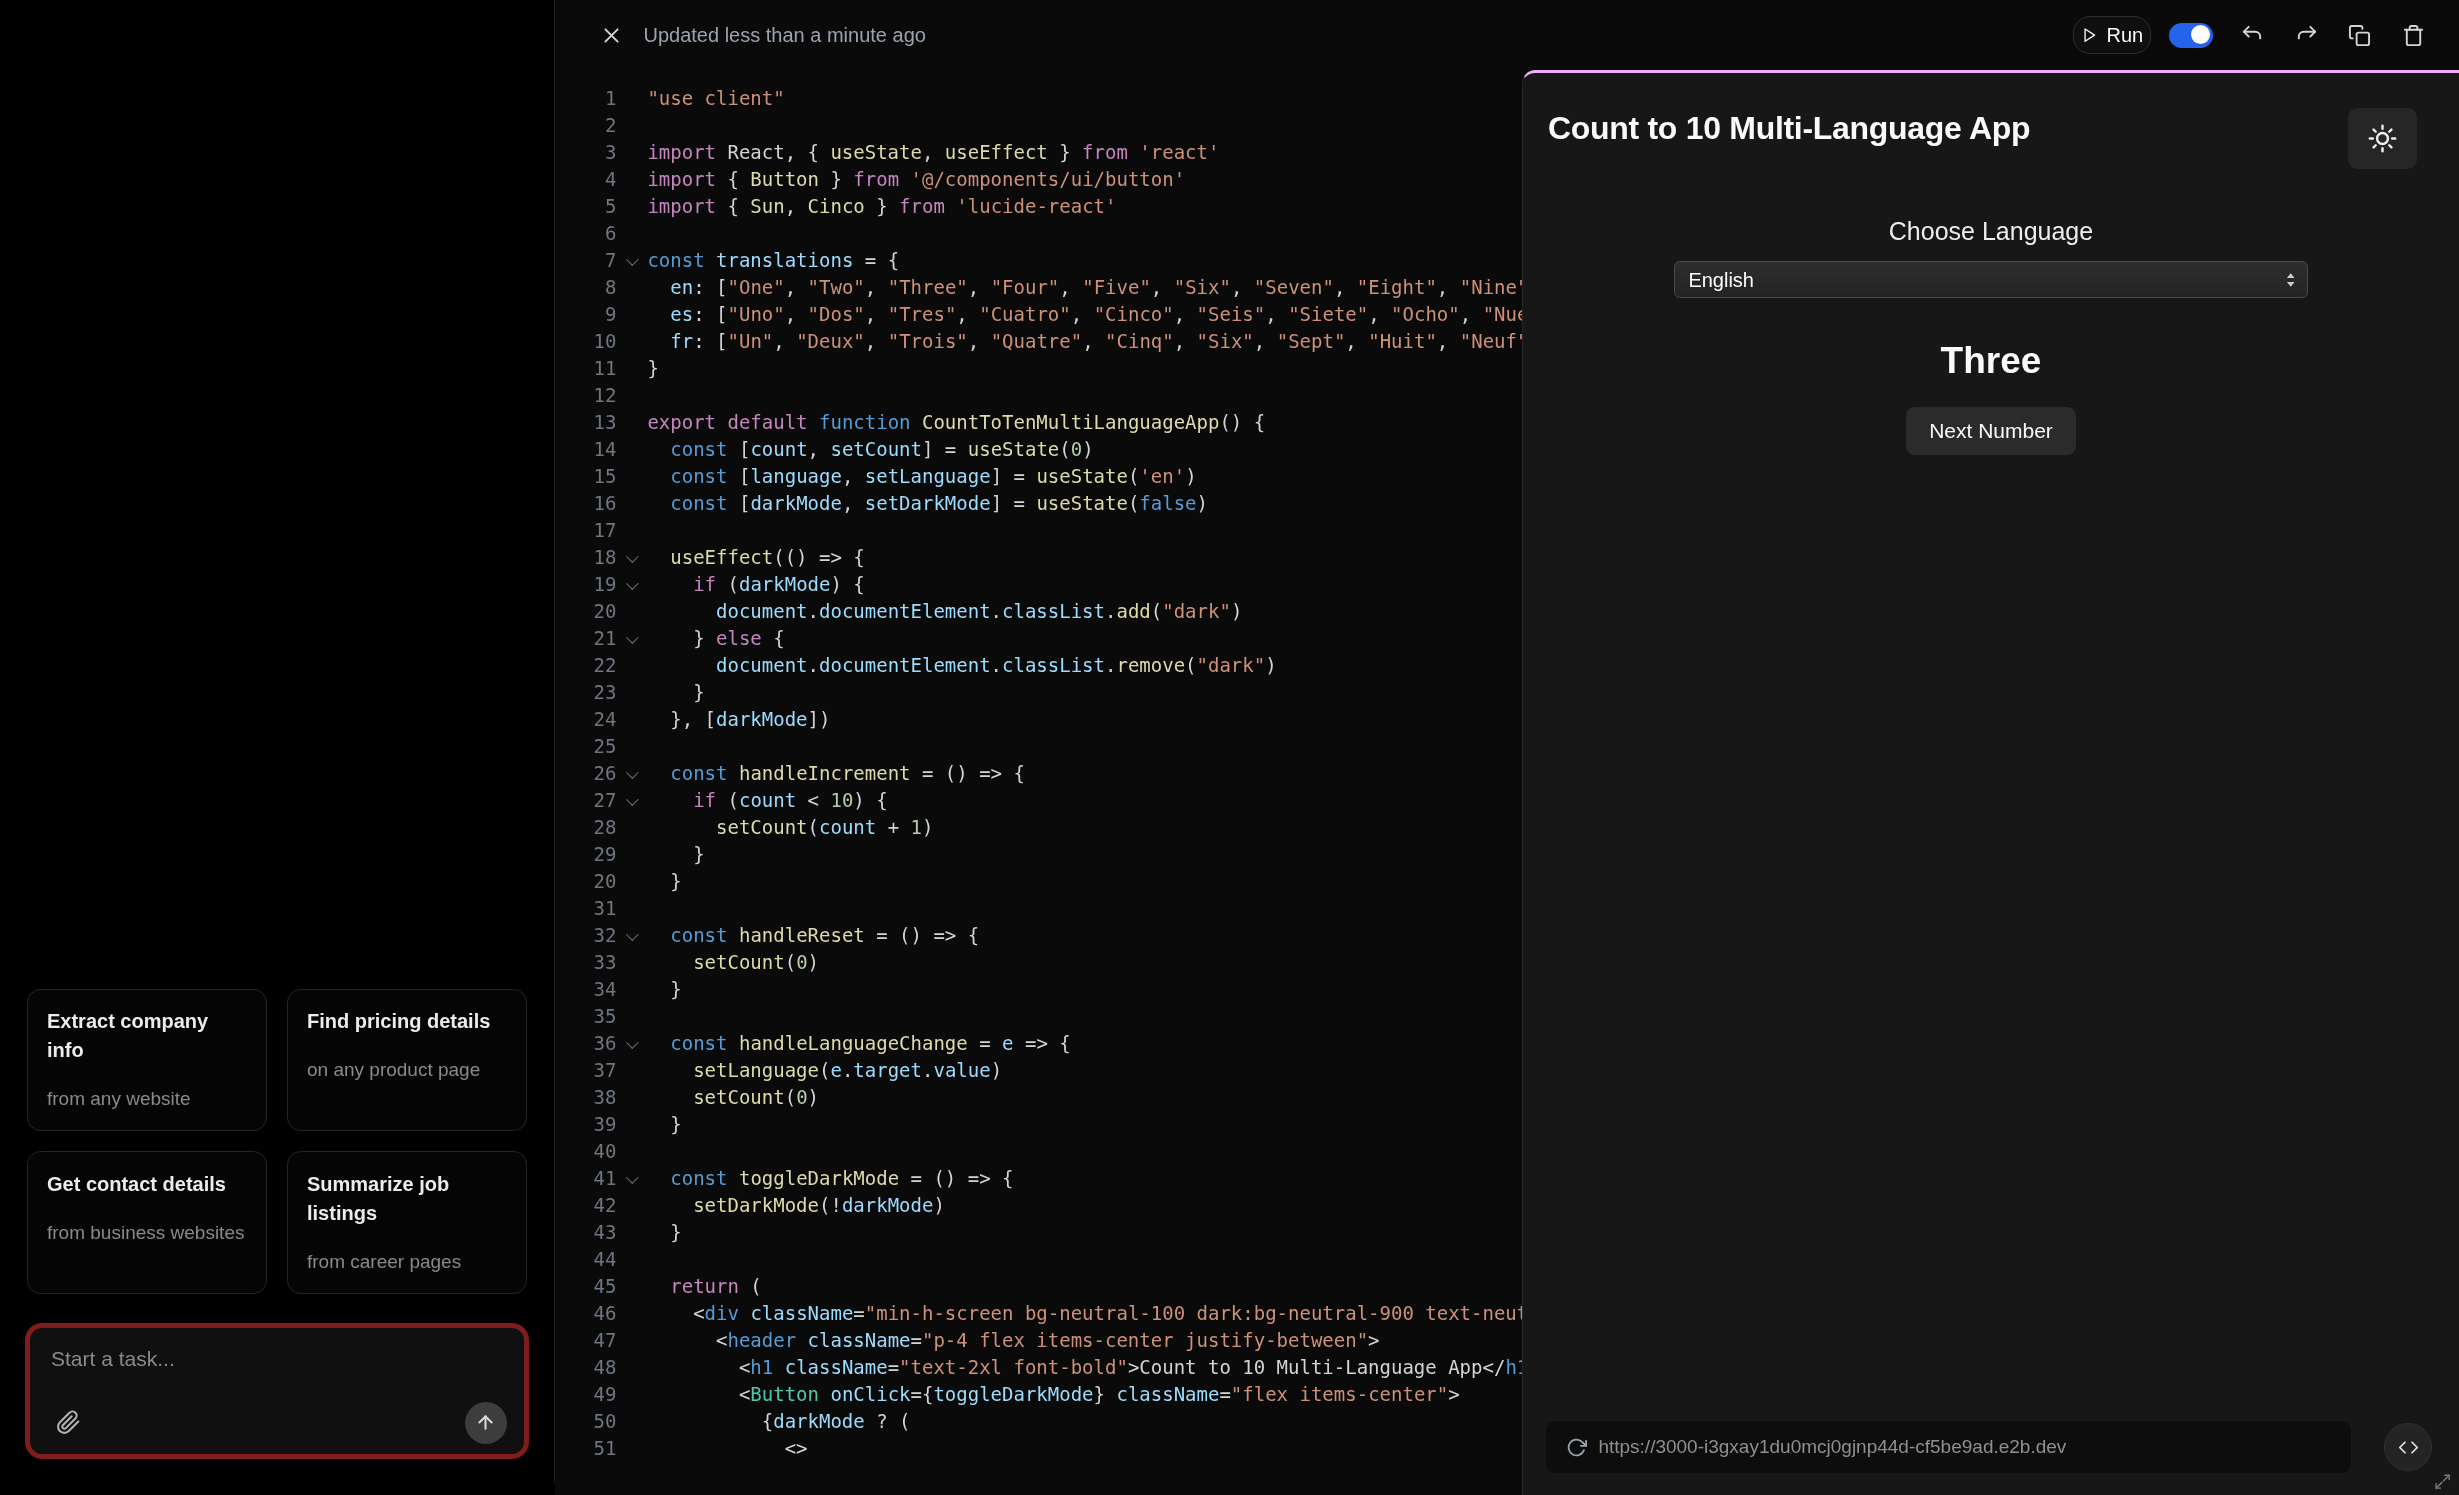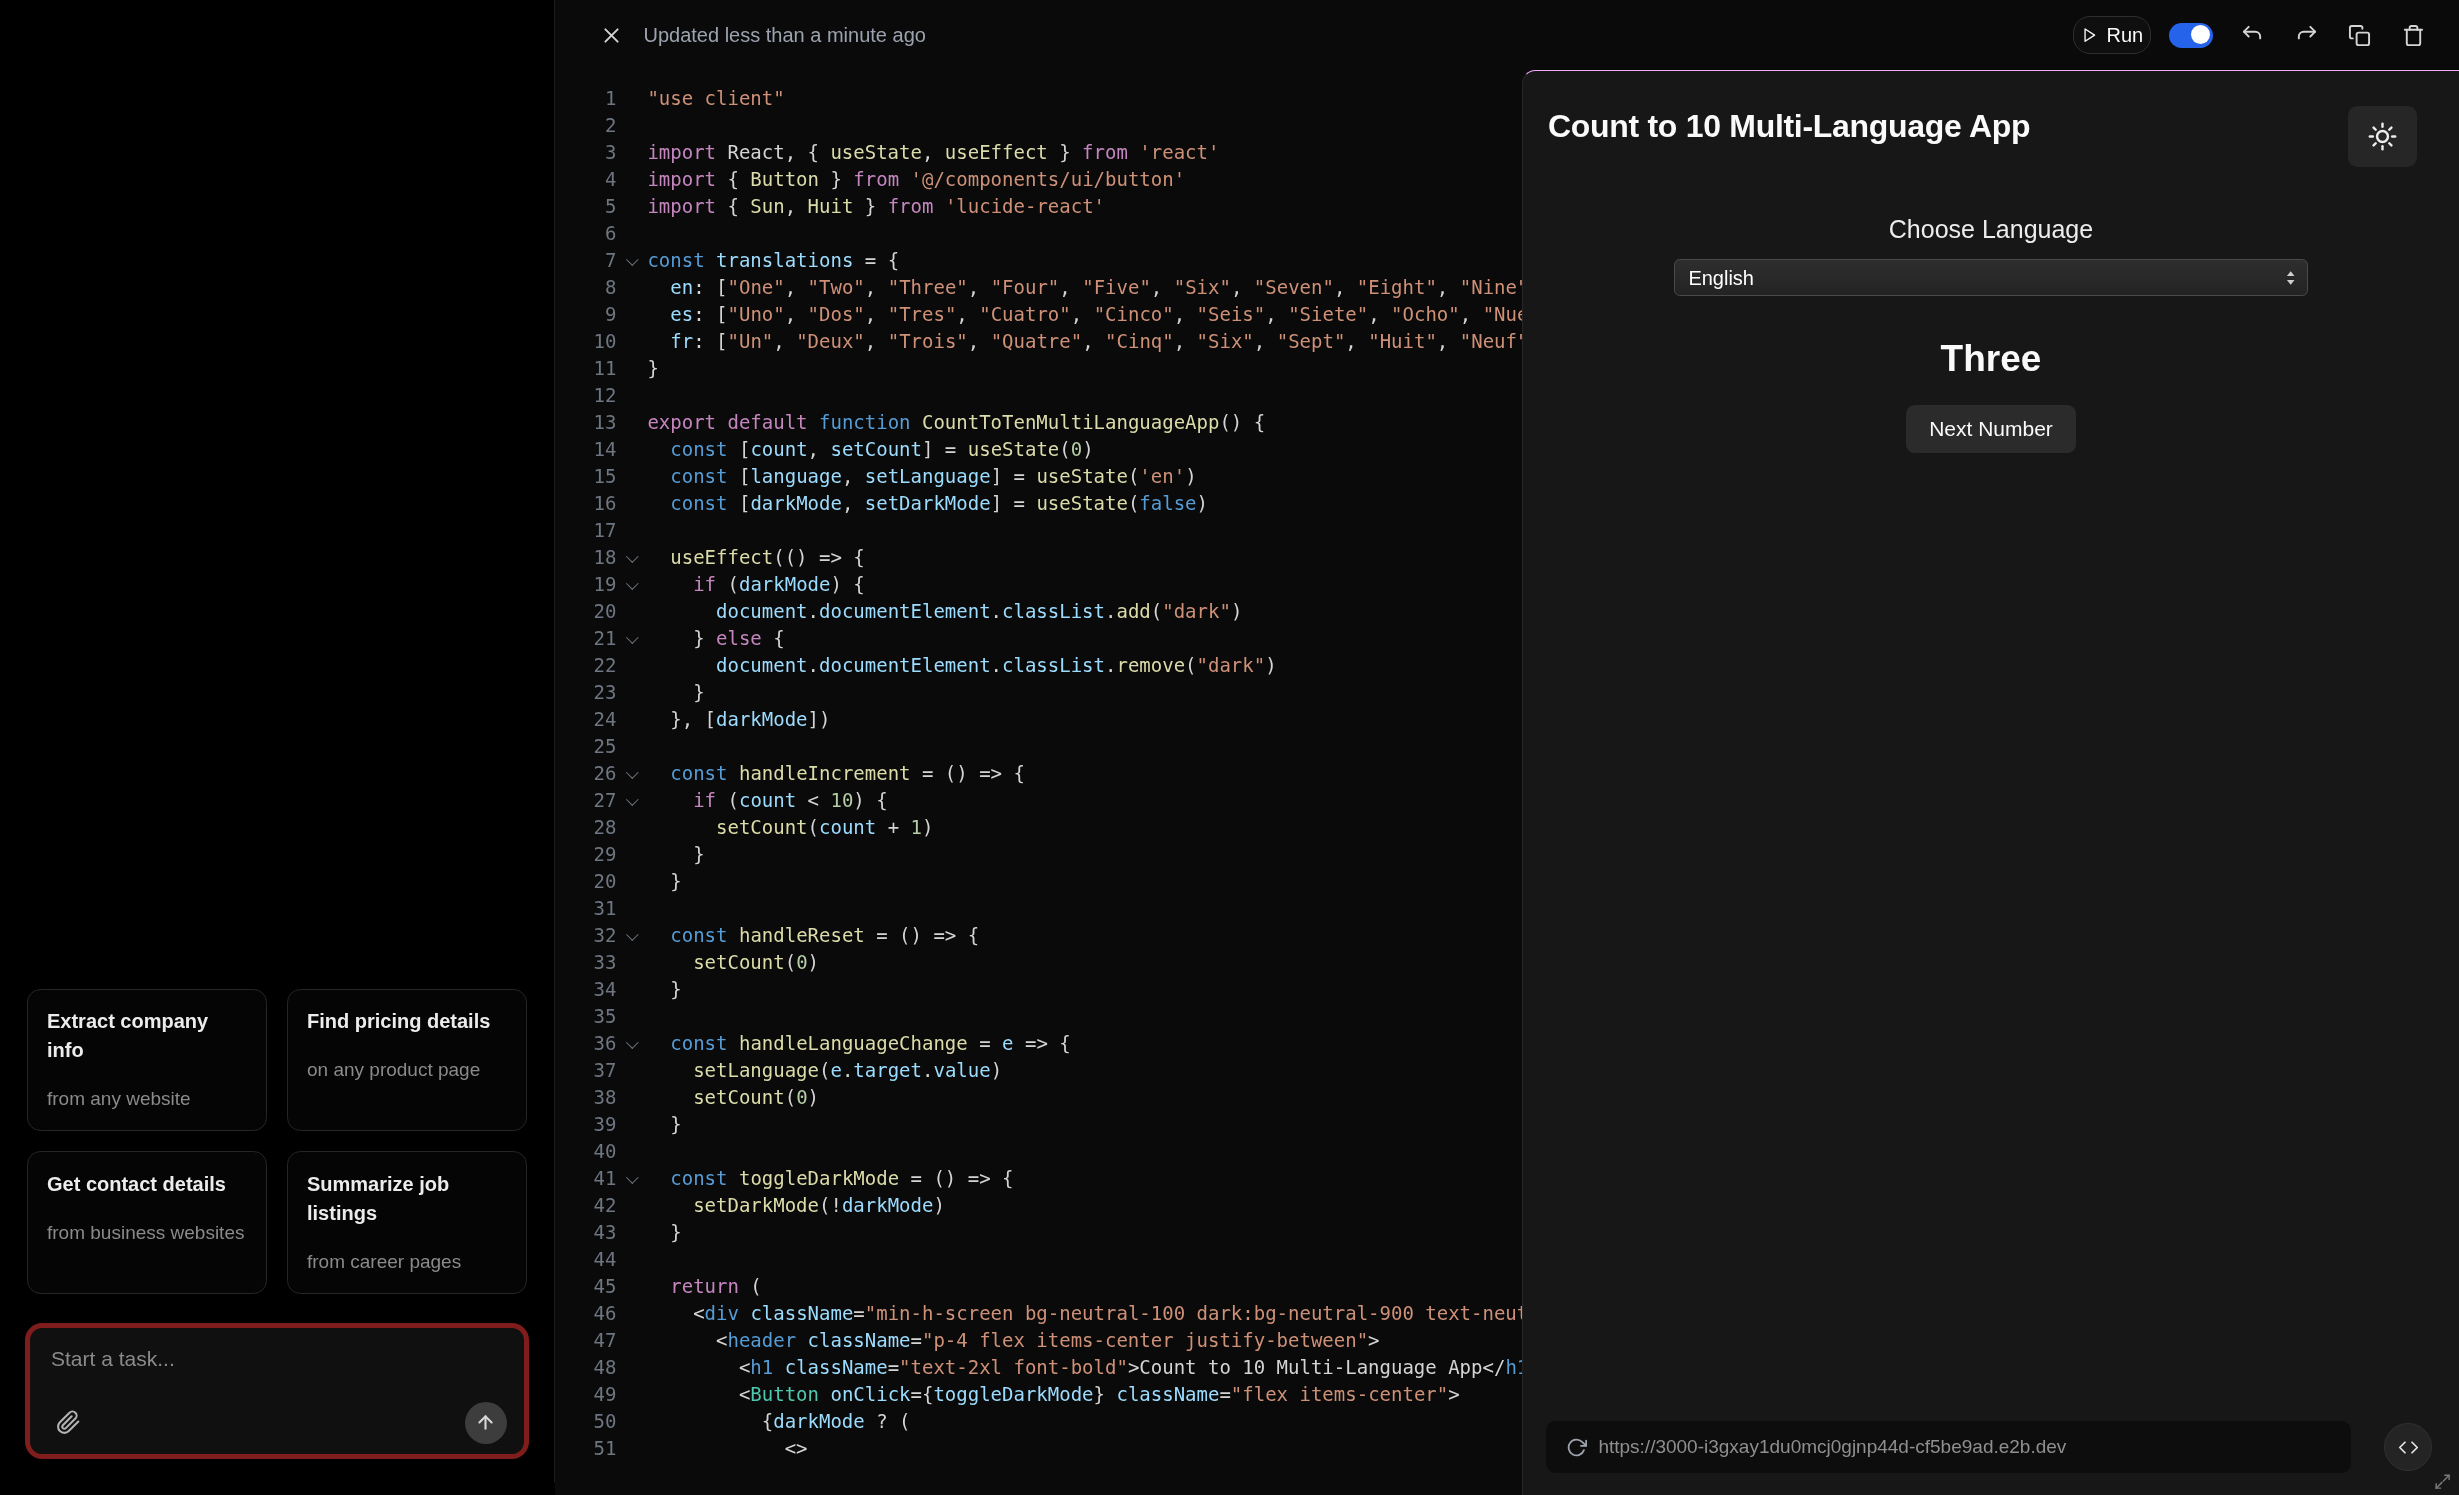--- a/index.html
+++ b/index.html
@@ -75,21 +75,21 @@
   .tk-y { color:#dcdcaa; } 
   .tk-v { color:#9cdcfe; } 
   .tk-s { color:#ce9178; } 
   .tk-n { color:#b5cea8; } 
   .tk-w { color:#d4d4d4; } 
   .tk-t { color:#4ec9b0; } 
 
   
   .preview {
     position:absolute; left:1522px; top:70px; right:0; bottom:0;
-    background:#171717; border-left:1px solid #262626; border-top:1px solid #f0abfc;
+    background:#171717; border-left:1px solid #262626; border-top:3px solid #f0abfc;
     border-top-left-radius:13.4px;
   }
   .preview-header { display:flex; align-items:flex-start; justify-content:space-between; padding:35px 42px 0 25px; }
   .preview-title { font-size:32px; font-weight:700; color:#fafafa; letter-spacing:-0.3px; line-height:40px; }
   .sun-btn {
     width:69px; height:61px; border-radius:9.6px; border:none; cursor:pointer;
     background:#262626; display:flex; align-items:center; justify-content:center; color:#ededed;
   }
   .preview-content { width:634px; margin:48px auto 0; }
   .lang-label { display:block; font-size:25px; color:#ededed; margin-bottom:15.4px;text-align:center; }
@@ -222,21 +222,21 @@
       </button>
     </div>
   </div>
 
   <div class="code">
     <div id="code-lines">
         <div class="code-row"><span class="ln">1</span><span class="fold"></span><span class="code-text"><span class="tk-s">"use client"</span></span></div>
         <div class="code-row"><span class="ln">2</span><span class="fold"></span><span class="code-text"></span></div>
         <div class="code-row"><span class="ln">3</span><span class="fold"></span><span class="code-text"><span class="tk-p">import</span><span class="tk-w"> React, { </span><span class="tk-y">useState</span><span class="tk-w">, </span><span class="tk-y">useEffect</span><span class="tk-w"> } </span><span class="tk-p">from</span><span class="tk-w"> </span><span class="tk-s">'react'</span></span></div>
         <div class="code-row"><span class="ln">4</span><span class="fold"></span><span class="code-text"><span class="tk-p">import</span><span class="tk-w"> { </span><span class="tk-y">Button</span><span class="tk-w"> } </span><span class="tk-p">from</span><span class="tk-w"> </span><span class="tk-s">'@/components/ui/button'</span></span></div>
-        <div class="code-row"><span class="ln">5</span><span class="fold"></span><span class="code-text"><span class="tk-p">import</span><span class="tk-w"> { </span><span class="tk-y">Sun</span><span class="tk-w">, </span><span class="tk-y">Huit</span><span class="tk-w"> } </span><span class="tk-p">from</span><span class="tk-w"> </span><span class="tk-s">'lucide-react'</span></span></div>
+        <div class="code-row"><span class="ln">5</span><span class="fold"></span><span class="code-text"><span class="tk-p">import</span><span class="tk-w"> { </span><span class="tk-y">Sun</span><span class="tk-w">, </span><span class="tk-y">Cinco</span><span class="tk-w"> } </span><span class="tk-p">from</span><span class="tk-w"> </span><span class="tk-s">'lucide-react'</span></span></div>
         <div class="code-row"><span class="ln">6</span><span class="fold"></span><span class="code-text"></span></div>
         <div class="code-row"><span class="ln">7</span><span class="fold"><i class="caret"></i></span><span class="code-text"><span class="tk-b">const</span><span class="tk-w"> </span><span class="tk-v">translations</span><span class="tk-w"> = {</span></span></div>
         <div class="code-row"><span class="ln">8</span><span class="fold"></span><span class="code-text"><span class="tk-w">  </span><span class="tk-v">en</span><span class="tk-w">: [</span><span class="tk-s">"One"</span><span class="tk-w">, </span><span class="tk-s">"Two"</span><span class="tk-w">, </span><span class="tk-s">"Three"</span><span class="tk-w">, </span><span class="tk-s">"Four"</span><span class="tk-w">, </span><span class="tk-s">"Five"</span><span class="tk-w">, </span><span class="tk-s">"Six"</span><span class="tk-w">, </span><span class="tk-s">"Seven"</span><span class="tk-w">, </span><span class="tk-s">"Eight"</span><span class="tk-w">, </span><span class="tk-s">"Nine"</span><span class="tk-w">, </span><span class="tk-s">"Ten"</span><span class="tk-w">],</span></span></div>
         <div class="code-row"><span class="ln">9</span><span class="fold"></span><span class="code-text"><span class="tk-w">  </span><span class="tk-v">es</span><span class="tk-w">: [</span><span class="tk-s">"Uno"</span><span class="tk-w">, </span><span class="tk-s">"Dos"</span><span class="tk-w">, </span><span class="tk-s">"Tres"</span><span class="tk-w">, </span><span class="tk-s">"Cuatro"</span><span class="tk-w">, </span><span class="tk-s">"Cinco"</span><span class="tk-w">, </span><span class="tk-s">"Seis"</span><span class="tk-w">, </span><span class="tk-s">"Siete"</span><span class="tk-w">, </span><span class="tk-s">"Ocho"</span><span class="tk-w">, </span><span class="tk-s">"Nueve"</span><span class="tk-w">, </span><span class="tk-s">"Diez"</span><span class="tk-w">],</span></span></div>
         <div class="code-row"><span class="ln">10</span><span class="fold"></span><span class="code-text"><span class="tk-w">  </span><span class="tk-v">fr</span><span class="tk-w">: [</span><span class="tk-s">"Un"</span><span class="tk-w">, </span><span class="tk-s">"Deux"</span><span class="tk-w">, </span><span class="tk-s">"Trois"</span><span class="tk-w">, </span><span class="tk-s">"Quatre"</span><span class="tk-w">, </span><span class="tk-s">"Cinq"</span><span class="tk-w">, </span><span class="tk-s">"Six"</span><span class="tk-w">, </span><span class="tk-s">"Sept"</span><span class="tk-w">, </span><span class="tk-s">"Huit"</span><span class="tk-w">, </span><span class="tk-s">"Neuf"</span><span class="tk-w">, </span><span class="tk-s">"Dix"</span><span class="tk-w">],</span></span></div>
         <div class="code-row"><span class="ln">11</span><span class="fold"></span><span class="code-text"><span class="tk-w">}</span></span></div>
         <div class="code-row"><span class="ln">12</span><span class="fold"></span><span class="code-text"></span></div>
         <div class="code-row"><span class="ln">13</span><span class="fold"></span><span class="code-text"><span class="tk-p">export</span><span class="tk-w"> </span><span class="tk-p">default</span><span class="tk-w"> </span><span class="tk-b">function</span><span class="tk-w"> </span><span class="tk-y">CountToTenMultiLanguageApp</span><span class="tk-w">() {</span></span></div>
         <div class="code-row"><span class="ln">14</span><span class="fold"></span><span class="code-text"><span class="tk-w">  </span><span class="tk-b">const</span><span class="tk-w"> [</span><span class="tk-v">count</span><span class="tk-w">, </span><span class="tk-v">setCount</span><span class="tk-w">] = </span><span class="tk-y">useState</span><span class="tk-w">(</span><span class="tk-n">0</span><span class="tk-w">)</span></span></div>
         <div class="code-row"><span class="ln">15</span><span class="fold"></span><span class="code-text"><span class="tk-w">  </span><span class="tk-b">const</span><span class="tk-w"> [</span><span class="tk-v">language</span><span class="tk-w">, </span><span class="tk-v">setLanguage</span><span class="tk-w">] = </span><span class="tk-y">useState</span><span class="tk-w">(</span><span class="tk-s">'en'</span><span class="tk-w">)</span></span></div>

